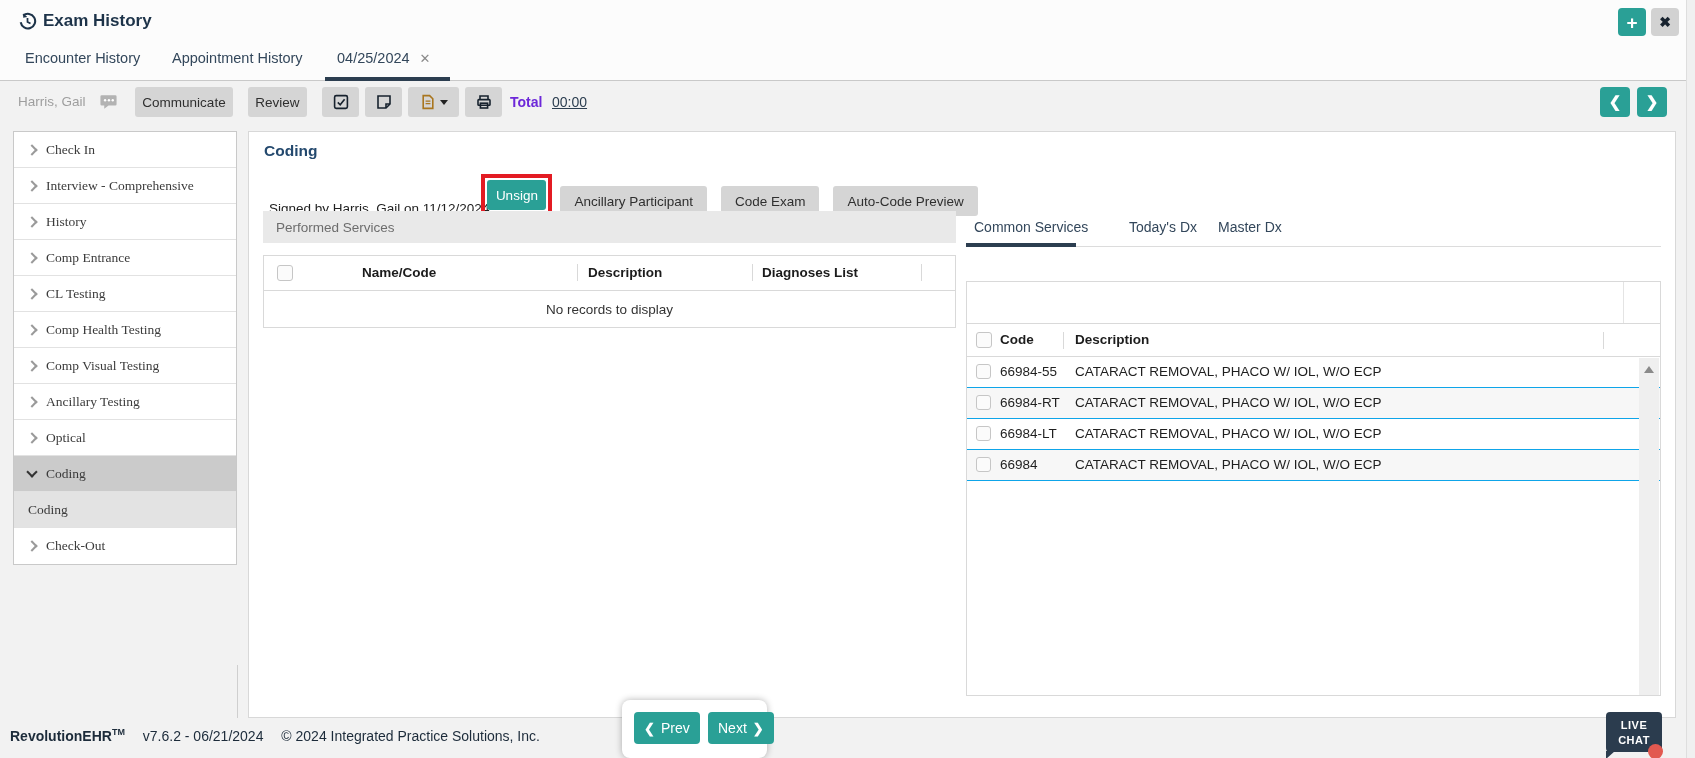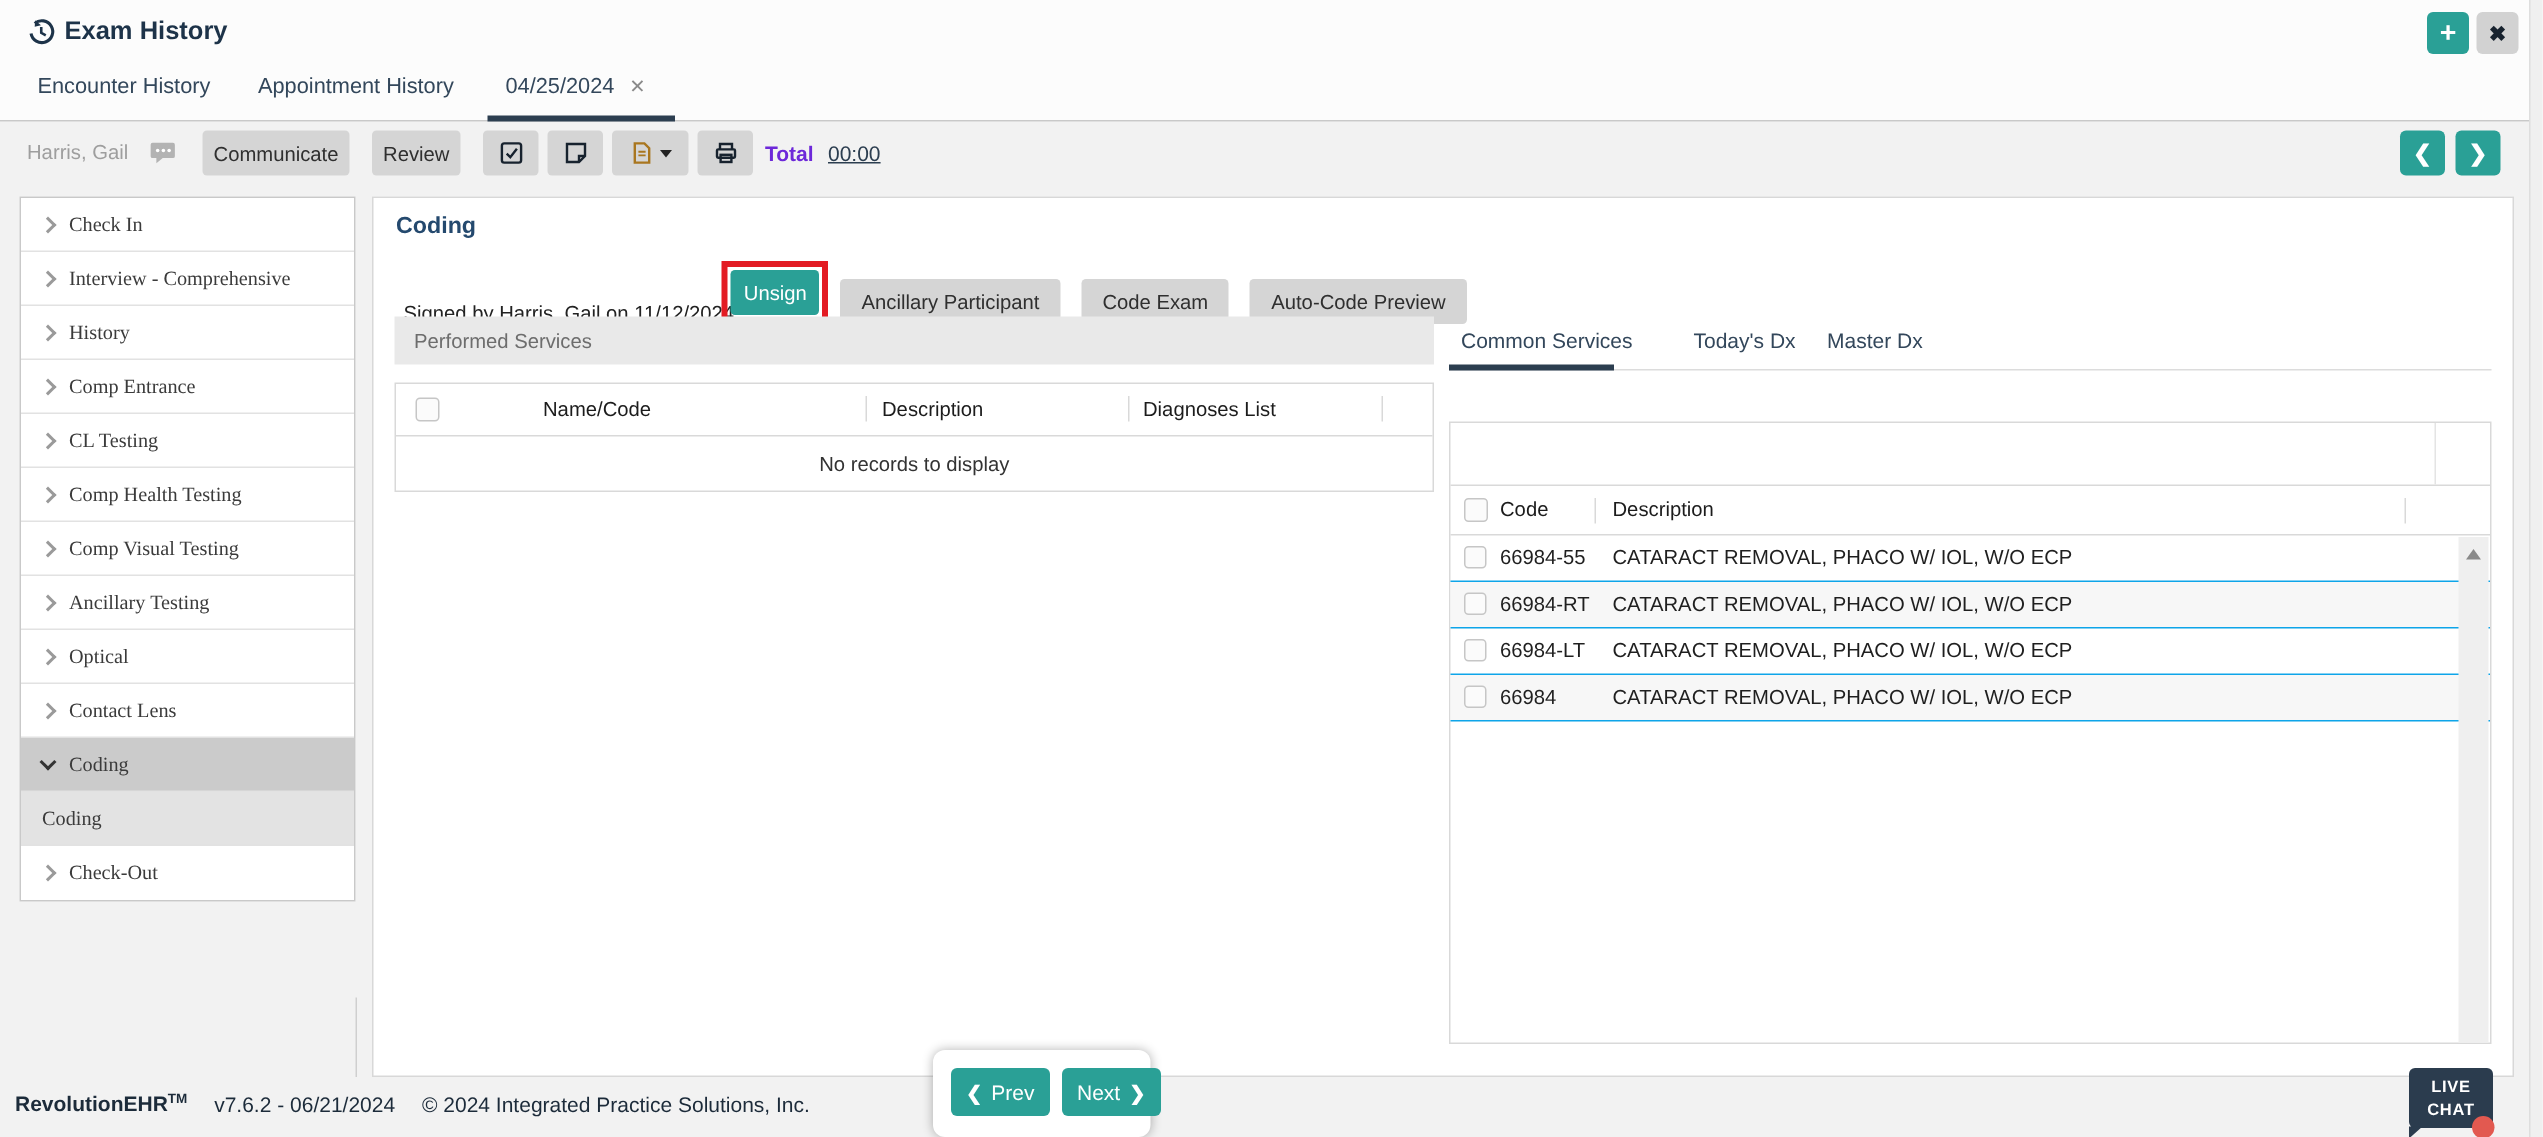--- a/index.html
+++ b/index.html
@@ -64,21 +64,21 @@
   .btn-unsign { width:59px; height:30px; }
   .coding-btn { height:30px; margin-right:14px; padding:0 14px; }
 
   
   .ps-bar { position:absolute; left:14px; top:79px; width:693px; height:32px; background:#e9e9e9;
             display:flex; align-items:center; padding-left:13px; font-size:13.5px; color:#6d6d6d; }
   .ps-table { position:absolute; left:14px; top:123px; width:693px; background:#fff; border:1px solid #d9d9d9; }
   .ps-head { height:35px; position:relative; border-bottom:1px solid #d9d9d9; }
   .checkbox { width:16px; height:16px; border:1px solid #c6c6c6; border-radius:3px; background:#fbfbfb; display:inline-block; cursor:pointer; }
   .ps-head .checkbox { position:absolute; left:13px; top:9px; }
-  .col-h { position:absolute; top:9px; font-size:13.5px; font-weight:normal; color:#1c1c1c; }
+  .col-h { position:absolute; top:9px; font-size:13.5px; font-weight:bold; color:#1c1c1c; }
   .sep { position:absolute; top:8px; height:17px; width:1px; background:#d9d9d9; }
   .ps-empty { height:36px; display:flex; align-items:center; justify-content:center; font-size:13.5px; color:#333; }
 
   
   .svc-tabs { position:absolute; left:717px; top:84px; width:695px; height:30px; }
   .svc-tab { position:absolute; top:3px; font-size:14px; color:#33475b; cursor:pointer; white-space:nowrap; }
   .svc-tab-line { position:absolute; left:717px; top:114px; width:695px; border-top:1px solid #dcdcdc; }
   .svc-underline { position:absolute; left:717px; top:111px; width:110px; height:4px; background:#2c3e50; }
   .svc-table { position:absolute; left:717px; top:149px; width:695px; height:415px; background:#fff; border:1px solid #d9d9d9; }
   .svc-topgap { height:42px; border-bottom:1px solid #d9d9d9; position:relative; }
@@ -218,24 +218,20 @@
         <span>Comp Visual Testing</span>
       </div>
     <div class="side-item">
         <span class="chev chev-right"></span>
         <span>Ancillary Testing</span>
       </div>
     <div class="side-item">
         <span class="chev chev-right"></span>
         <span>Optical</span>
       </div>
-    <div class="side-item">
-        <span class="chev chev-right"></span>
-        <span>Contact Lens</span>
-      </div>
     <div class="side-item expanded">
         <span class="chev chev-down"></span>
         <span>Coding</span>
       </div>
     <div class="side-item subitem">
         <span>Coding</span>
       </div>
     <div class="side-item">
         <span class="chev chev-right"></span>
         <span>Check-Out</span>

